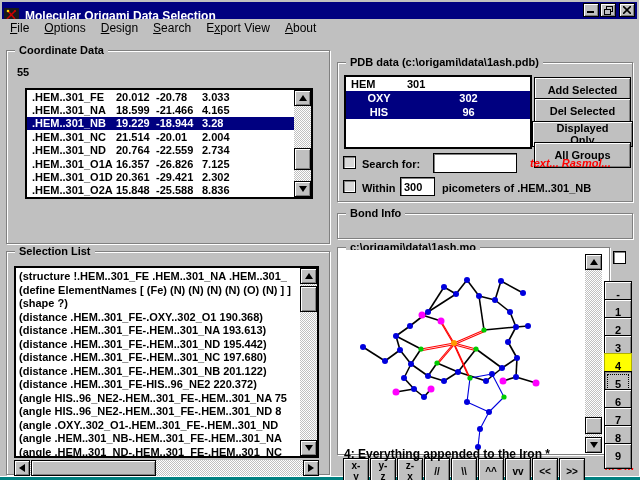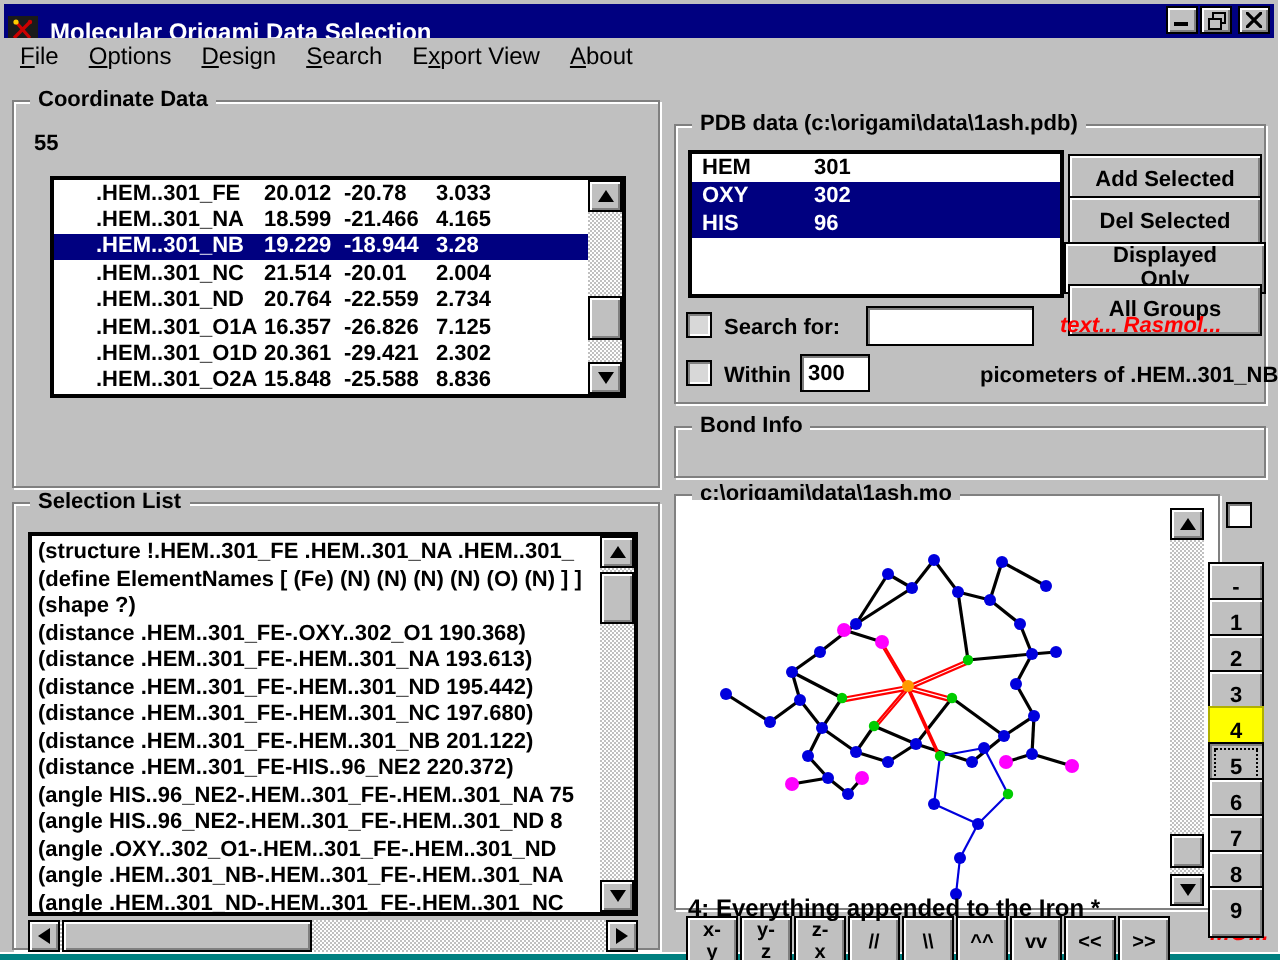--- a/index.html
+++ b/index.html
@@ -22,25 +22,25 @@
              display:flex; align-items:center; padding-left:8px; }
   .menu-item { font-size:12px; color:#000; margin-right:15px; white-space:nowrap; }
   
   .group { position:absolute; border:1px solid #808080;
            box-shadow:inset 1px 1px 0 #fff, 1px 1px 0 #fff; }
   .glabel { position:absolute; top:-7px; left:8px; background:#c0c0c0; padding:0 4px;
             font-size:11px; font-weight:bold; white-space:nowrap; }
   
   .listbox { position:absolute; background:#fff; border:2px solid #000; overflow:hidden; }
   .lrow { display:grid; grid-template-columns:84px 40px 46px auto; height:13.4px;
-          font-size:11px; font-weight:bold; padding-left:21px; white-space:nowrap; align-items:center; }
+          font-size:11px; font-weight:bold; padding-left:5px; white-space:nowrap; align-items:center; }
   .lrow.sel { background:#000080; color:#fff; }
   .prow { display:grid; grid-template-columns:56px auto; height:14px; font-size:11px;
           font-weight:bold; padding-left:5px; align-items:center; }
-  .prow.sel { background:#000080; color:#fff; }
+  .prow.sel { background:#000080; color:#fff;text-align:center; }
   .sline { font-size:11px; font-weight:bold; line-height:13.5px; white-space:nowrap; }
   
   .vscroll { position:absolute; width:17px; background:#c0c0c0; }
   .hscroll { position:absolute; height:16px; background:#c0c0c0; }
   .track { position:absolute; background-color:#c0c0c0;
            background-image:linear-gradient(45deg,#fff 25%,transparent 25% 75%,#fff 75%),
                             linear-gradient(45deg,#fff 25%,transparent 25% 75%,#fff 75%);
            background-size:2px 2px; background-position:0 0,1px 1px; }
   .vscroll .track { left:0; top:16px; bottom:16px; width:17px; }
   .hscroll .track { top:0; left:16px; right:16px; height:16px; }
@@ -208,21 +208,21 @@
     <button class="btn3d" style="position:absolute;left:196px;top:35px;width:97px;height:18px;">Del Selected</button>
     <button class="btn3d" style="position:absolute;left:194px;top:58px;width:101px;height:18px;">Displayed Only</button>
     <button class="btn3d" style="position:absolute;left:196px;top:79px;width:97px;height:18px;">All Groups</button>
     <span class="cb" style="left:5px;top:93px;"></span>
     <span class="lbl" style="left:24px;top:95px;">Search for:</span>
     <input class="tinput" style="left: 95px; top: 90px; width: 84px; height: 20px;" value="">
     <span class="redtext" style="left:192px;top:94px;">text...  Rasmol...</span>
     <span class="cb" style="left:5px;top:117px;"></span>
     <span class="lbl" style="left:24px;top:119px;">Within</span>
     <input class="tinput" style="left: 62px; top: 114px; width: 35px; height: 19px;" value="300">
-    <span class="lbl" style="left:104px;top:119px;margin-left:48px;">picometers of .HEM..301_NB</span>
+    <span class="lbl" style="left:104px;top:119px;">picometers of .HEM..301_NB</span>
   </div>
 
   <div class="group" style="left:337px;top:213px;width:296px;height:26px;">
     <span class="glabel">Bond Info</span>
   </div>
 
   <div class="group" style="left:6px;top:251px;width:324px;height:224px;">
     <span class="glabel">Selection List</span>
     <div class="listbox" style="left:7px;top:14px;width:305px;height:192px;">
       <div id="selLines" style="position:absolute;left:3px;top:2px;right:17px;bottom:0;overflow:hidden;">

